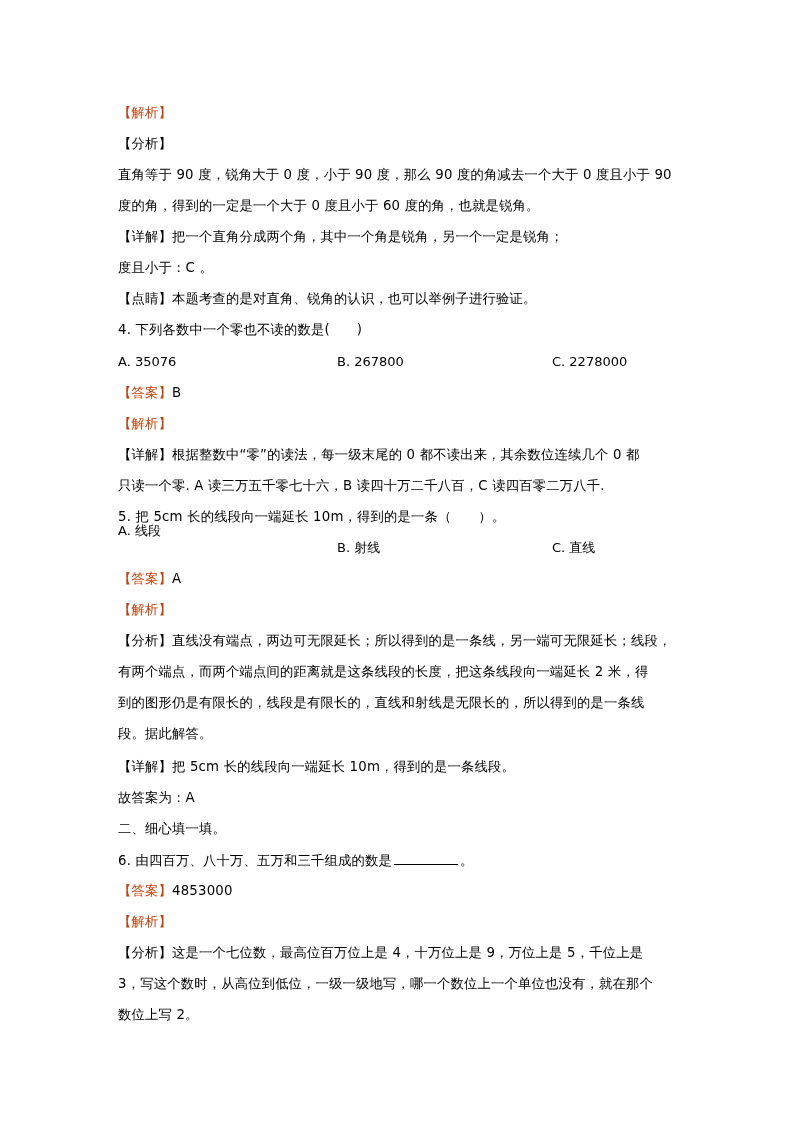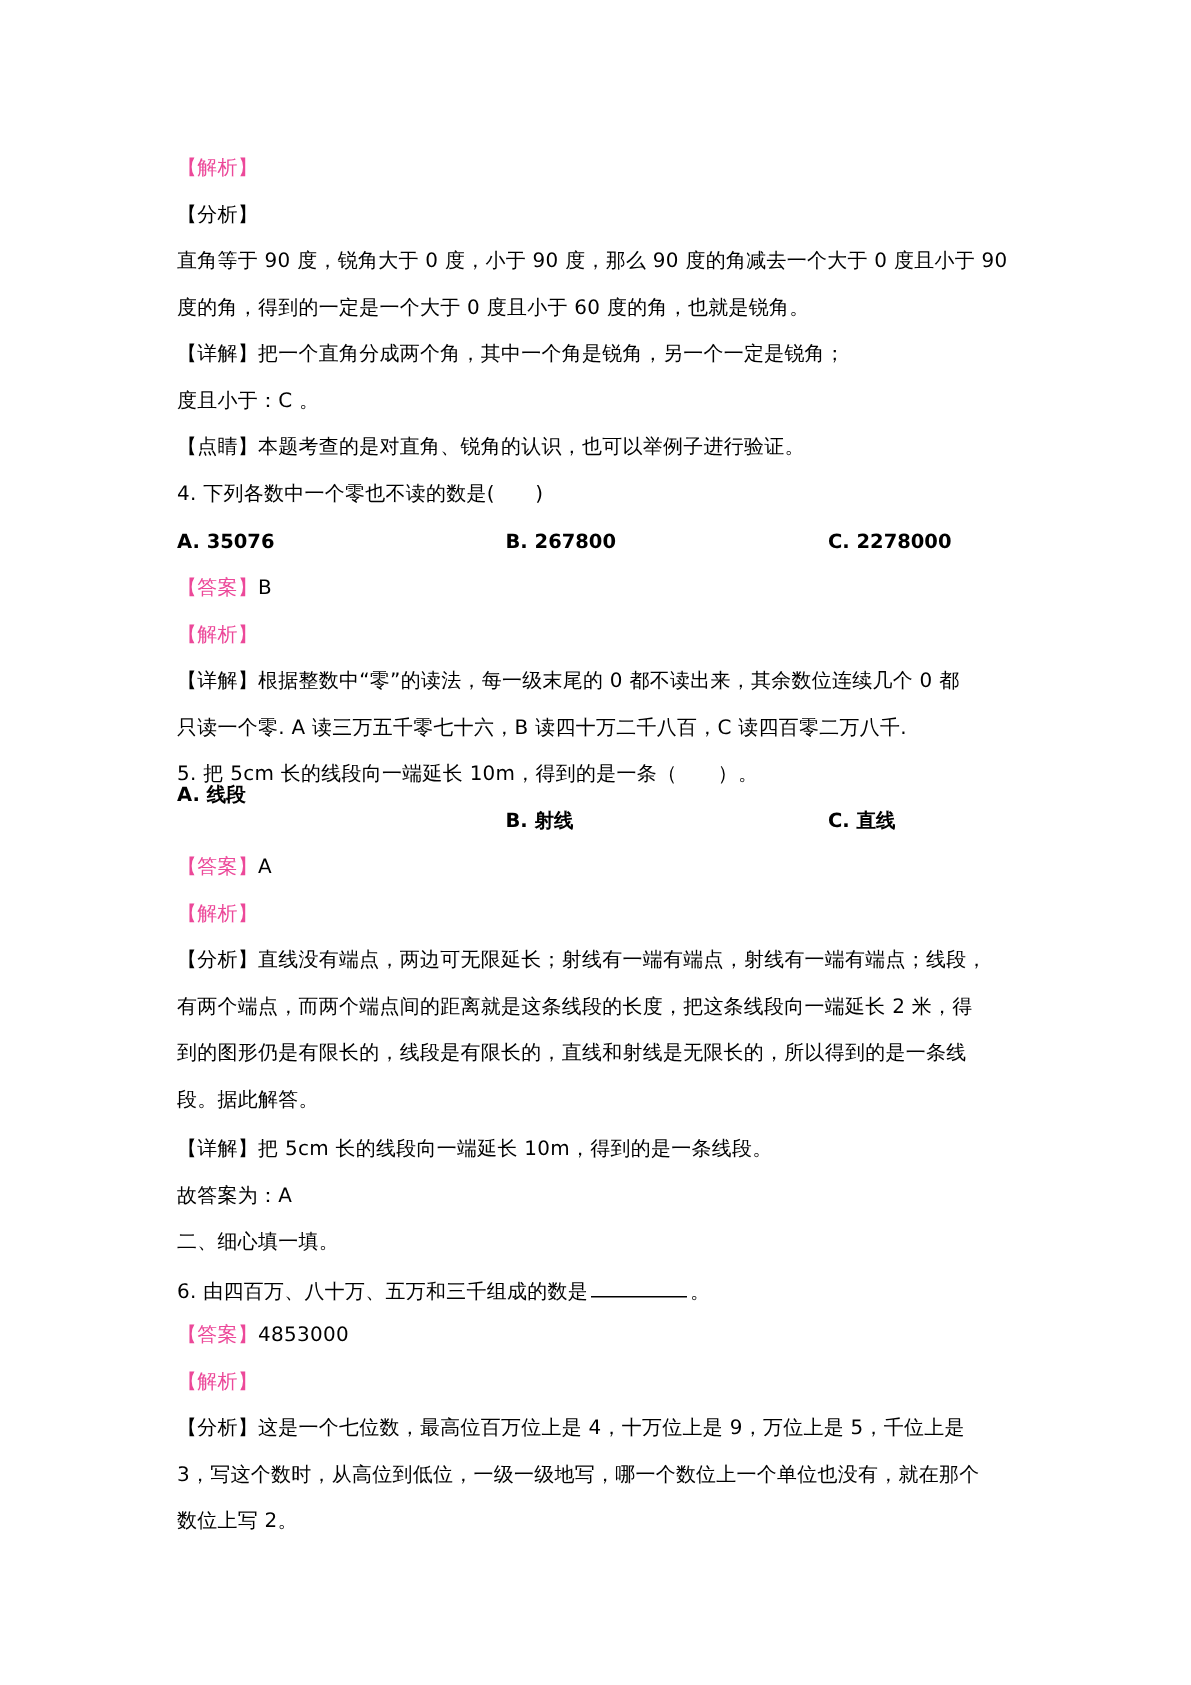--- a/index.html
+++ b/index.html
@@ -1,21 +1,21 @@
 <!DOCTYPE html>
 <html><head>
   <meta charset="utf-8">
   <style>
     html, body { margin: 0; padding: 0; background: #ffffff; }
     body { width: 794px; height: 1123px; position: relative; overflow: hidden;
       font-family: "DejaVu Sans", sans-serif; color: #000; }
     .page { position: absolute; left: 118px; top: 0; width: 560px; }
     .line { position: absolute; left: 0; white-space: nowrap; font-size: 13.3px; line-height: 20px; letter-spacing: 0.2px; }
-    .blue { color: #ec4899; }
-    .opt { position: absolute; white-space: nowrap; font-size: 13px; line-height: 20px; font-weight: bold; }
+    .blue { color: #c2410c; }
+    .opt { position: absolute; white-space: nowrap; font-size: 13px; line-height: 20px; }
     .blank { display: inline-block; width: 64px; border-bottom: 1px solid #000; height: 14px; vertical-align: baseline; margin: 0 2px; }
   </style>
 </head>
 <body>
 
 <div class="page">
   <div class="line blue" style="top:103px">【解析】</div>
   <div class="line" style="top:134px">【分析】</div>
   <div class="line" style="top:165px">直角等于 90 度，锐角大于 0 度，小于 90 度，那么 90 度的角减去一个大于 0 度且小于 90</div>
   <div class="line" style="top:196px">度的角，得到的一定是一个大于 0 度且小于 60 度的角，也就是锐角。</div>
@@ -31,21 +31,21 @@
   <div class="line blue" style="top:414px">【解析】</div>
   <div class="line" style="top:445px"><span>【详解】</span><span>根据整数中“零”的读法，每一级末尾的 0 都不读出来，其余数位连续几个 0 都</span></div>
   <div class="line" style="top:476px">只读一个零. A 读三万五千零七十六，B 读四十万二千八百，C 读四百零二万八千.</div>
 
   <div class="line" style="top:507px">5. 把 5cm 长的线段向一端延长 10m，得到的是一条（　　）。</div>
   <div class="opt" style="top:521px;left:0">A. 线段</div>
   <div class="opt" style="top:538px;left:219px">B. 射线</div>
   <div class="opt" style="top:538px;left:434px">C. 直线</div>
   <div class="line" style="top:569px"><span class="blue">【答案】</span><span>A</span></div>
   <div class="line blue" style="top:600px">【解析】</div>
-  <div class="line" style="top:631px"><span>【分析】</span><span>直线没有端点，两边可无限延长；射线有一端有端点，射线有一端有端点；线段，</span></div>
+  <div class="line" style="top:631px"><span>【分析】</span><span>直线没有端点，两边可无限延长；所以得到的是一条线，另一端可无限延长；线段，</span></div>
   <div class="line" style="top:662px">有两个端点，而两个端点间的距离就是这条线段的长度，把这条线段向一端延长 2 米，得</div>
   <div class="line" style="top:693px">到的图形仍是有限长的，线段是有限长的，直线和射线是无限长的，所以得到的是一条线</div>
   <div class="line" style="top:724px">段。据此解答。</div>
   <div class="line" style="top:757px"><span>【详解】</span><span>把 5cm 长的线段向一端延长 10m，得到的是一条线段。</span></div>
   <div class="line" style="top:788px">故答案为：A</div>
 
   <div class="line" style="top:819px">二、细心填一填。</div>
   <div class="line" style="top:850px"><span>6. 由四百万、八十万、五万和三千组成的数是</span><span class="blank"></span><span>。</span></div>
   <div class="line" style="top:881px"><span class="blue">【答案】</span><span>4853000</span></div>
   <div class="line blue" style="top:912px">【解析】</div>

